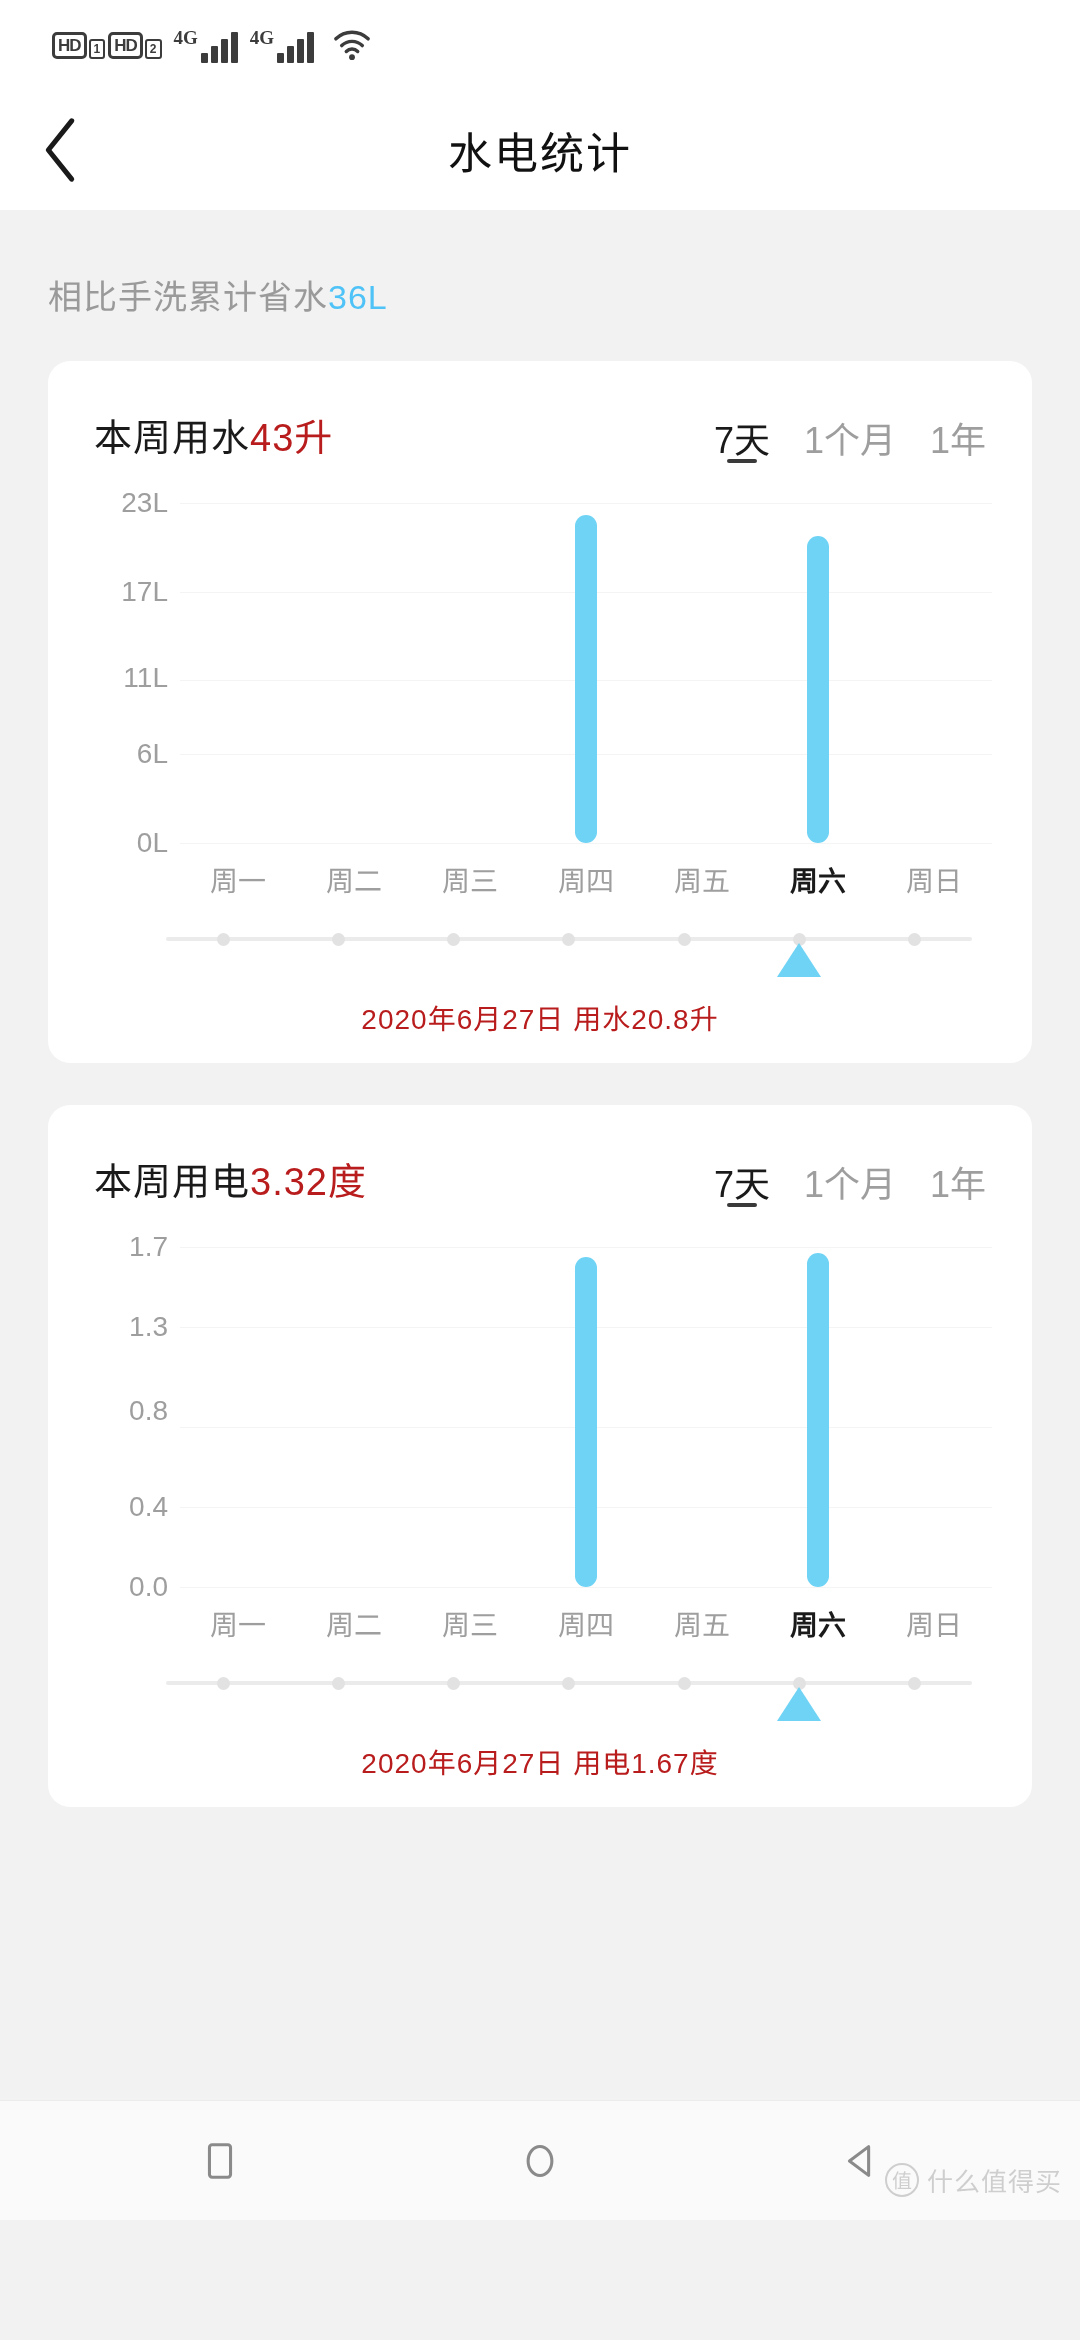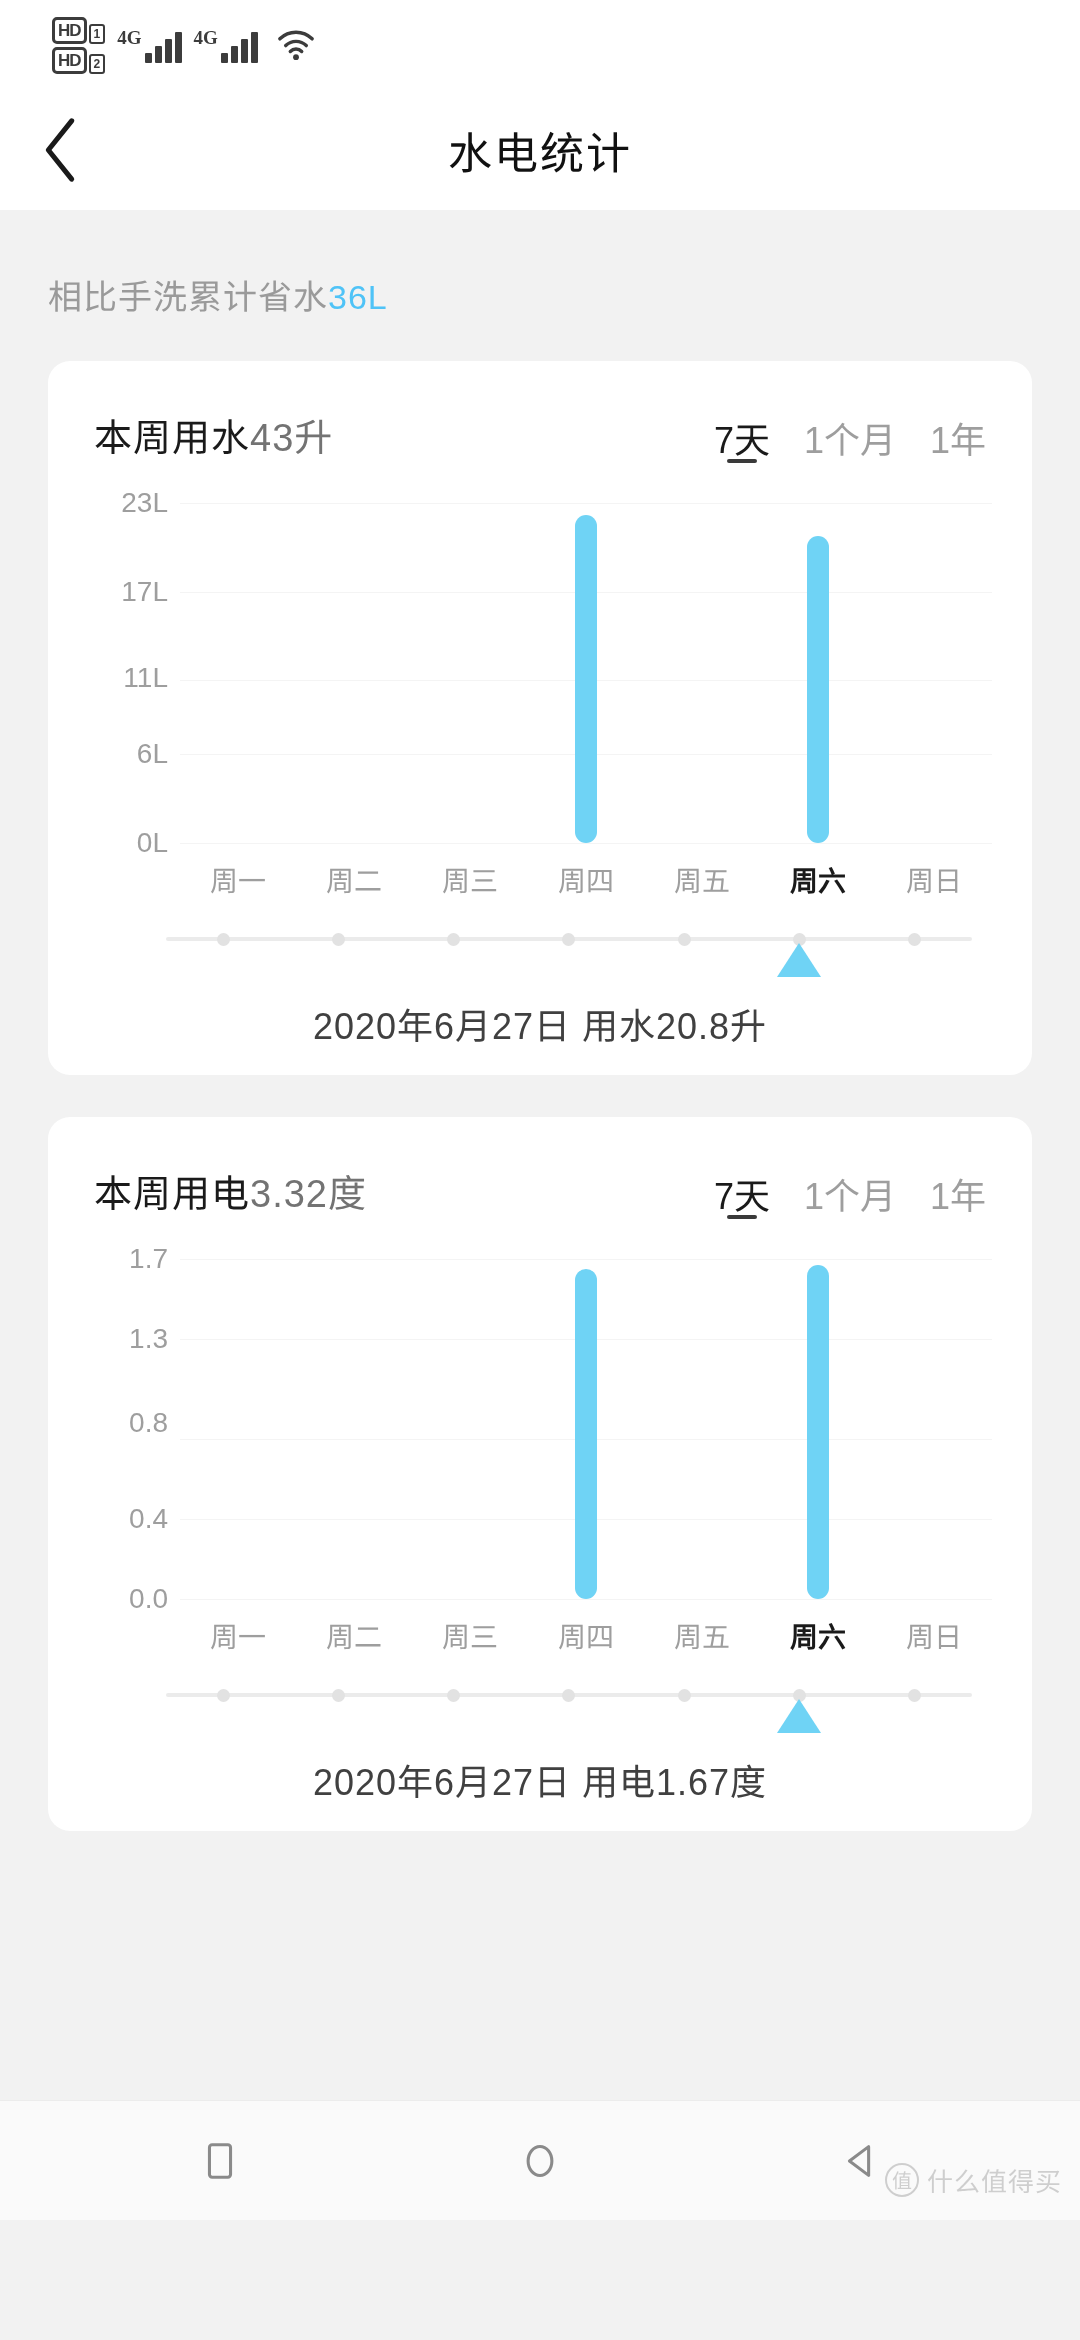--- a/index.html
+++ b/index.html
@@ -10,21 +10,21 @@
     overflow:hidden;
   }
 
   
   .statusbar{
     height:90px; background:#ffffff;
     display:flex; align-items:center; justify-content:space-between;
     padding:0 44px 0 52px;
   }
   .sb-left{ display:flex; align-items:center; gap:6px; }
-  .hd-stack{ display:flex; flex-direction:column; gap:3px; }
+  .hd-stack{ display:flex; gap:3px; }
   .hd-badge{
     display:flex; align-items:flex-end; gap:2px;
     color:#3c3c3c;
   }
   .hd-box{
     border:3px solid #3c3c3c; border-radius:5px;
     font-size:17px; font-weight:700; line-height:1;
     padding:2px 3px; letter-spacing:-1px;
   }
   .hd-num{
@@ -85,21 +85,21 @@
   .card{
     background:#ffffff; border-radius:22px;
     margin:42px 48px 0 48px;
     padding:0 0 26px 0;
   }
   .card-head{
     display:flex; align-items:flex-start; justify-content:space-between;
     padding:46px 46px 0 46px;
   }
   .card-title{ font-size:38px; color:#1a1a1a; letter-spacing:1px; }
-  .card-title .hl{ color:#737373; }
+  .card-title .hl{ color:#b91c1c; }
   .seg{ display:flex; align-items:flex-start; gap:34px; padding-top:4px;}
   .seg-item{
     font-size:36px; color:#9e9e9e; position:relative;
     padding-bottom:0; cursor:pointer;
   }
   .seg-item.active{ color:#1a1a1a; }
   .seg-item.active:after{
     content:""; position:absolute; left:50%; transform:translateX(-50%);
     bottom:0; width:30px; height:4px; background:#3a3a3a; border-radius:2px;
   }
@@ -153,21 +153,21 @@
   .dot{ width:13px; height:13px; border-radius:50%; background:#e2e2e2; }
   .thumbs{ position:absolute; top:10px; left:0; right:0; display:flex; }
   .thumb-slot{ flex:1; display:flex; justify-content:center;}
   .tri{
     width:0;height:0;
     border-left:22px solid transparent;
     border-right:22px solid transparent;
     border-bottom:34px solid #5ecdf5;
   }
   .detail{
-    text-align:center; font-size:36px; color:#404040;
+    text-align:center; font-size:28px; color:#b91c1c;
     margin-top:52px; letter-spacing:1px;
   }
 
   
   .navbar{
     position:absolute; bottom:0; left:0; width:1080px; height:120px;
     background:#fafafa; border-top:1px solid #ececec;
     display:flex; align-items:center; justify-content:center; gap:210px;
   }
   .nav-btn{ width:110px; height:110px; display:flex; align-items:center; justify-content:center; cursor:pointer;}

